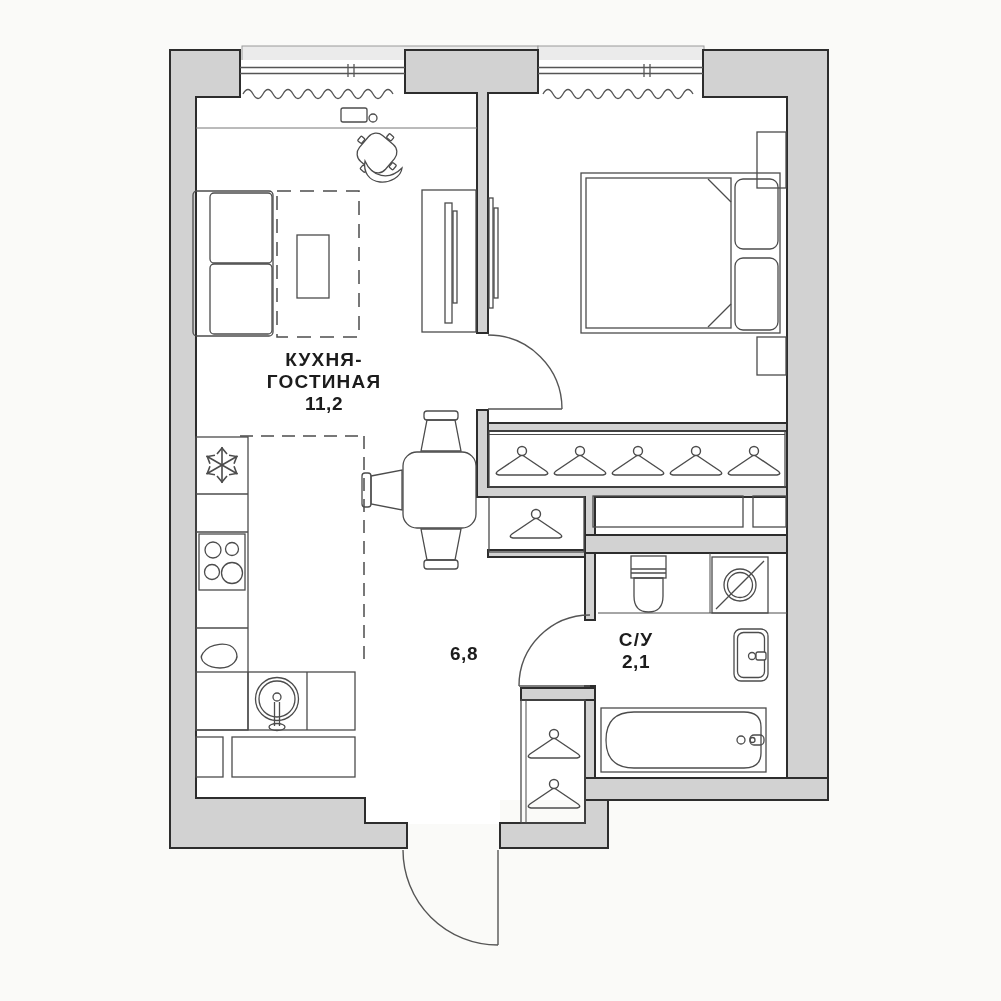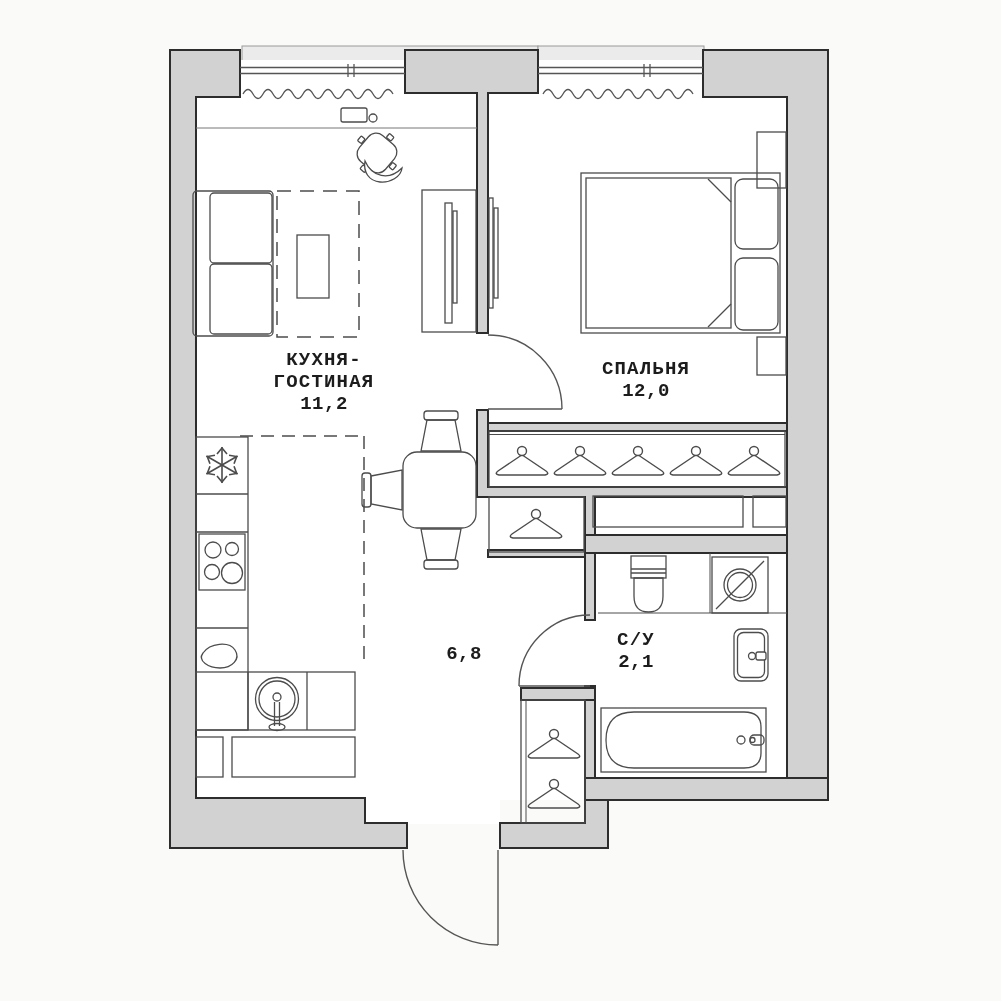--- a/index.html
+++ b/index.html
@@ -1,17 +1,17 @@
 <!DOCTYPE html>
 <html><head>
 <meta charset="utf-8">
 <style>
   html,body{margin:0;padding:0;background:#fafaf8;}
   .canvas{position:relative;width:1001px;height:1001px;background:#fafaf8;
-          font-family:Liberation Mono, monospace;overflow:hidden;}
+          font-family:Liberation Sans, sans-serif;overflow:hidden;}
   .plan-svg{position:absolute;left:0;top:0;width:1001px;height:1001px;}
   .room-label{position:absolute;transform:translate(-50%,-50%);text-align:center;
     font-weight:bold;color:#1c1c1c;font-size:19px;line-height:22px;
     letter-spacing:1.2px;white-space:nowrap;}
   .room-label .area{letter-spacing:0.5px;}
 </style>
 </head>
 <body>
 
 <div class="canvas">
@@ -246,24 +246,20 @@
       </g>
     </g>
   </svg>
 
   <div class="room-label" style="left:324px;top:382px;">
     <span>КУХНЯ-</span><br>
     <span>ГОСТИНАЯ</span><br>
     <span class="area">11,2</span>
   </div>
 
-  <div class="room-label" style="left:646px;top:380px;">
-    <span>СПАЛЬНЯ</span><br>
-    <span class="area">12,0</span>
-  </div>
 
   <div class="room-label" style="left:464px;top:654px;">
     <span class="area">6,8</span>
   </div>
 
   <div class="room-label" style="left:636px;top:651px;">
     <span>С/У</span><br>
     <span class="area">2,1</span>
   </div>
 </div>

